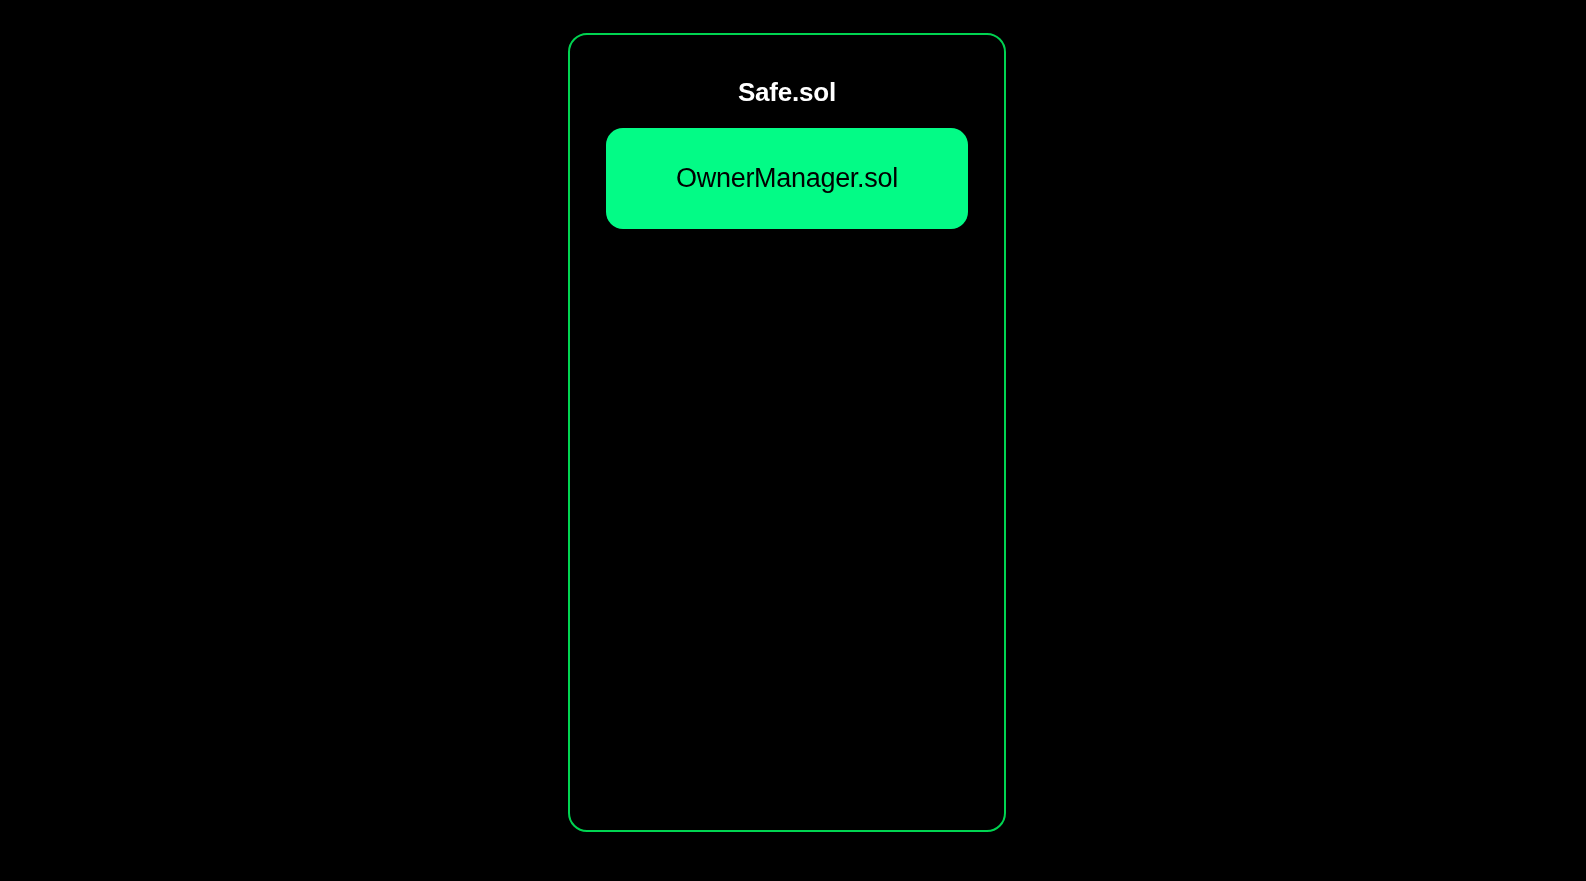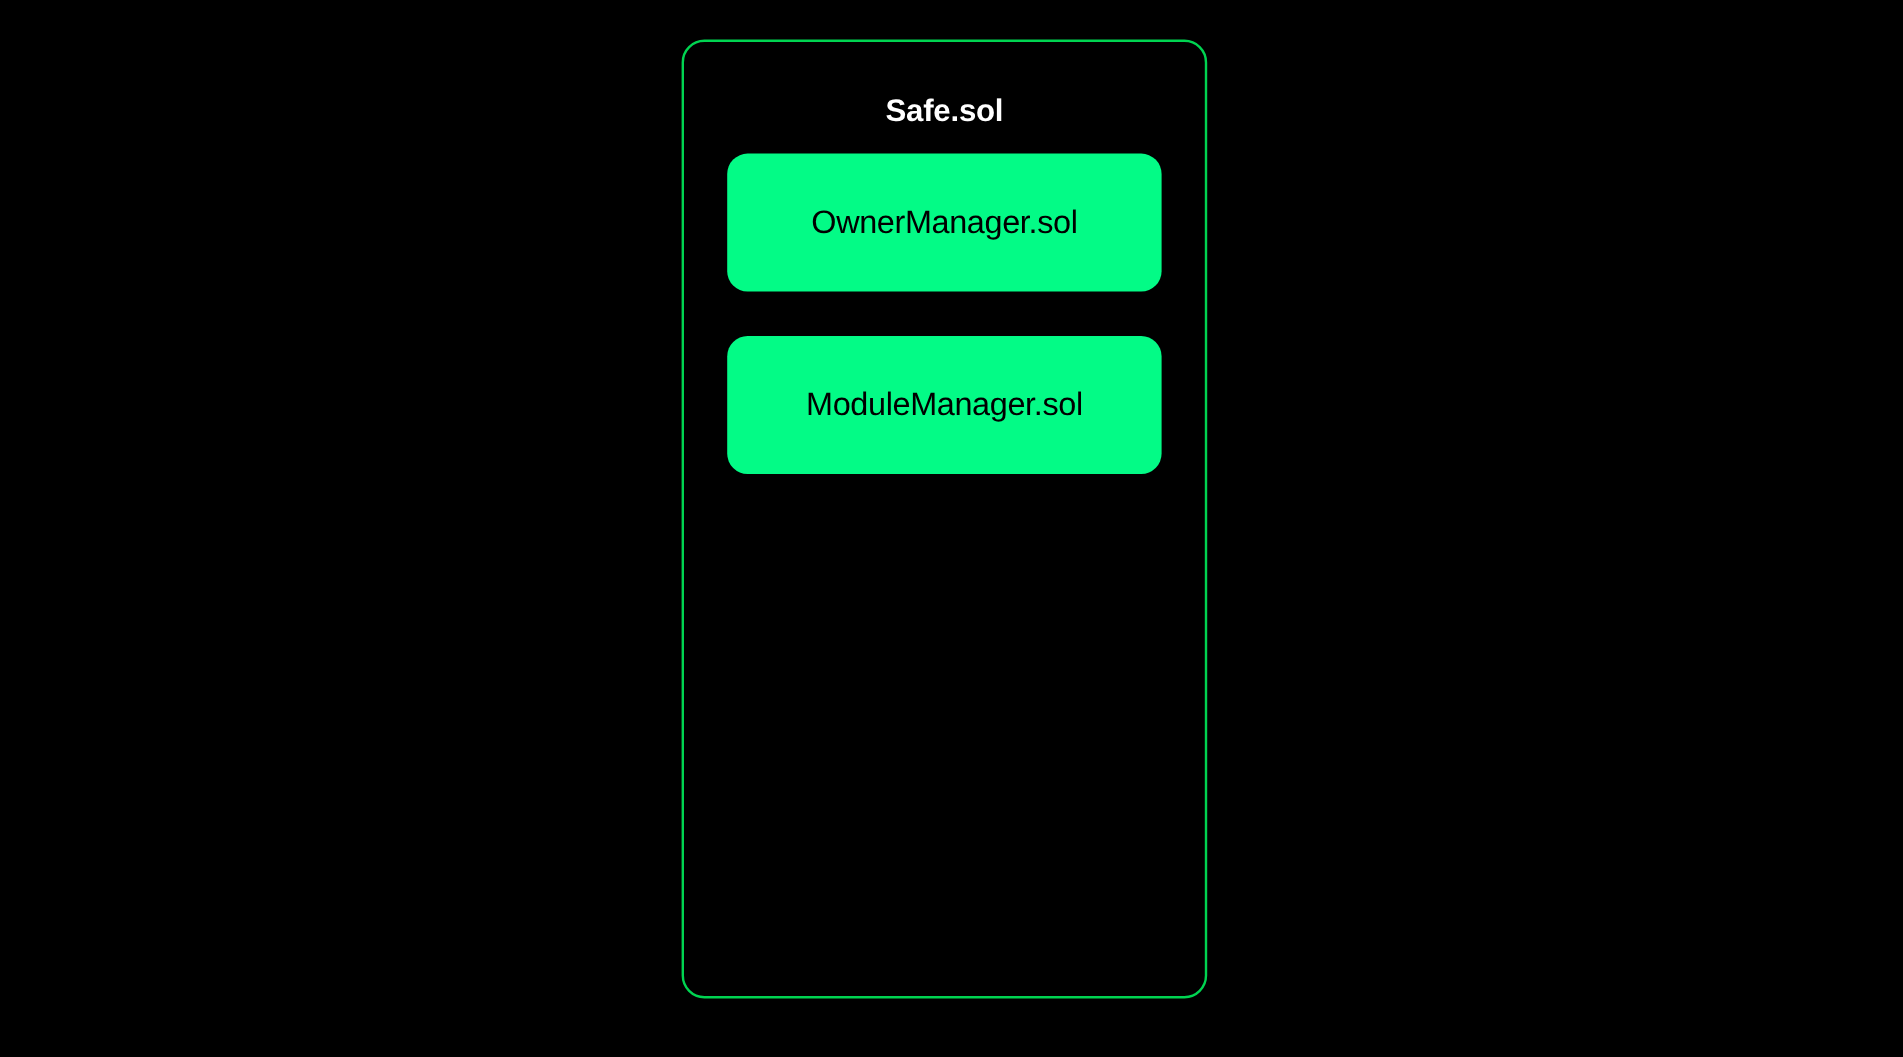--- a/index.html
+++ b/index.html
@@ -47,21 +47,21 @@
     white-space: nowrap;
   }
   #module-list {
     margin-top: 23px;
     display: flex;
     flex-direction: column;
     gap: 37px;
   }
   .module-box {
     width: 362px;
-    height: 115px;
+    height: 101px;
     box-sizing: border-box;
     background: #03fb86;
     border-radius: 17px;
     display: flex;
     align-items: center;
     justify-content: center;
   }
   .module-label {
     color: #000000;
     font-size: 27px;
@@ -80,22 +80,19 @@
   <div id="safe-container">
 
     <div id="safe-title">Safe.sol</div>
 
     <div id="module-list">
 
       <div class="module-box">
         <span class="module-label">OwnerManager.sol</span>
       </div>
 
-      <div class="module-box">
-        <span class="module-label">ModuleManager.sol</span>
-      </div>
 
 
 
 
     </div>
   </div>
 </div>
 
 </body></html>

